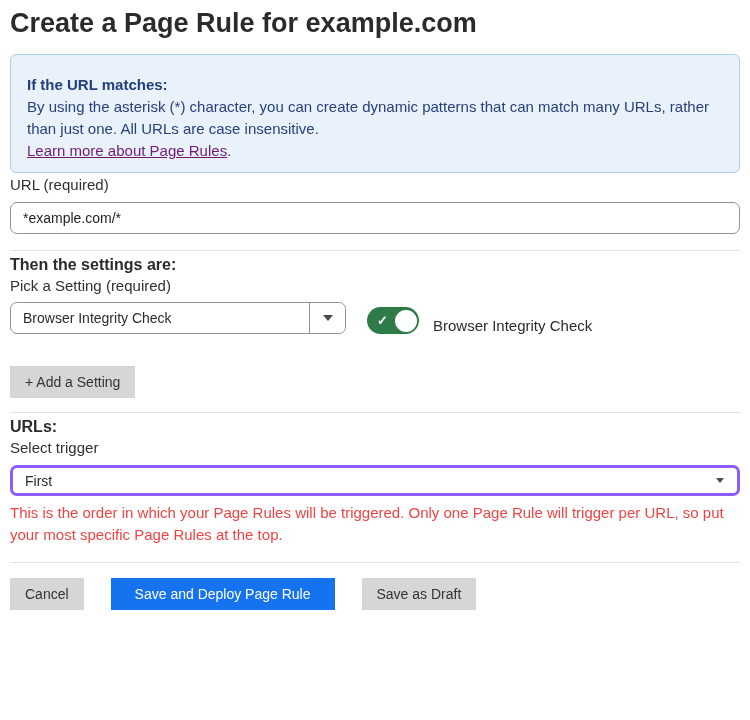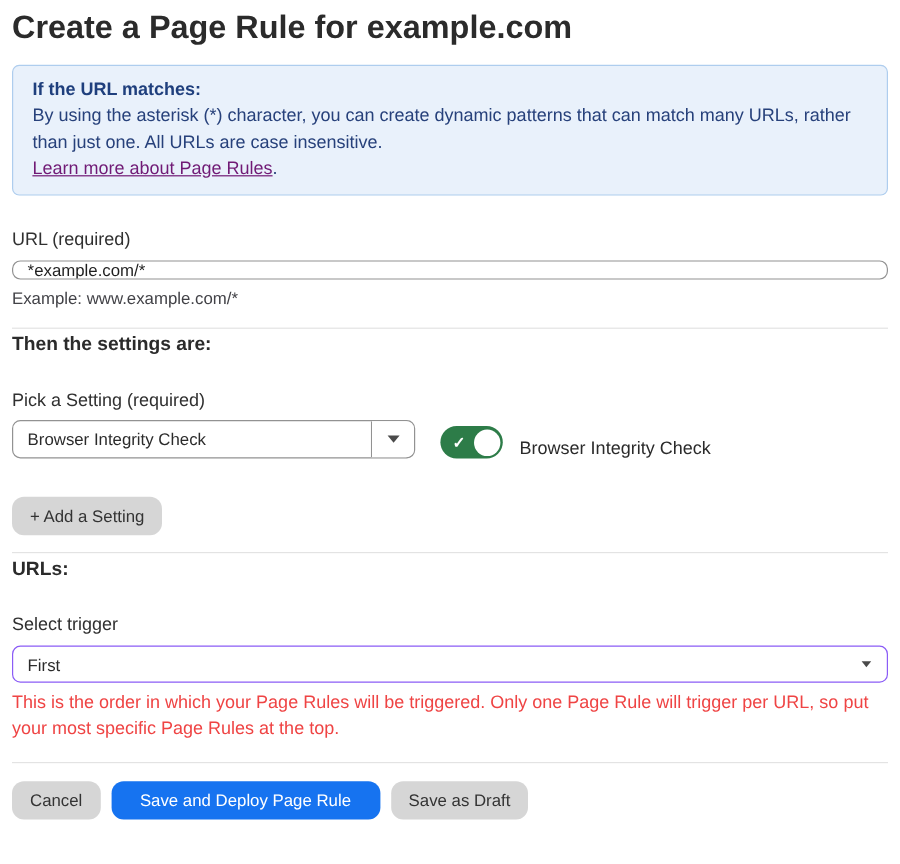--- a/index.html
+++ b/index.html
@@ -17,36 +17,36 @@
     margin: 0; padding-top: 11px;
     font-size: 27px; line-height: 24px; font-weight: bold;
     color: #2b2b2b;
   }
 
   .info-box {
     margin-top: 19px;
     background: #e9f1fb;
     border: 1px solid #aecdee;
     border-radius: 6px;
-    padding: 9px 16px 10px 16px;
+    padding: 19px 16px 10px 16px;
     font-size: 15px; line-height: 22px;
     color: #27417b;
   }
   .info-box .info-heading { font-weight: bold; color: #1f3f7d; }
   .info-box a.info-link { color: #701a75; text-decoration: underline; cursor: pointer; }
 
   .field-label {
-    margin-top: 28px;
+    margin-top: 3px;
     font-size: 15px; line-height: 18px; color: #303030;
   }
 
   .url-input {
     display: block;
     margin-top: 8px;
-    width: 100%; height: 16px;
+    width: 100%; height: 32px;
     border: 1px solid #929292; border-radius: 7px;
     padding: 0 12px;
     font-family: "Liberation Sans", sans-serif;
     font-size: 14px; color: #1f1f1f;
     background: #fff;
     outline: none;
   }
 
   .example-text {
     margin-top: 7px;
@@ -111,71 +111,70 @@
     width: 22px; height: 22px;
     background: #ffffff; border-radius: 50%;
   }
   .toggle-label {
     margin-left: 14px;
     font-size: 15px; color: #2b2b2b;
   }
 
   .btn {
     display: inline-flex; align-items: center; justify-content: center;
-    height: 32px; border: none; border-radius: 10px;
+    height: 32px; border: none; border-radius: 0;
     font-family: "Liberation Sans", sans-serif;
     font-size: 14px; cursor: pointer; white-space: nowrap;
   }
   .btn-gray { background: #d6d6d6; color: #333333; padding: 0 15px; }
   .btn-blue { background: #1673f0; color: #ffffff; padding: 0 24px; }
 
   .add-setting-btn { margin-top: 32px; }
 
   .order-select {
     margin-top: 8px;
     width: 100%; height: 31px;
-    border: 1px solid #8b5cf6; border-radius: 7px;
+    border: 3px solid #8b5cf6; border-radius: 7px;
     background: #fff;
     display: flex; align-items: center;
     padding: 0 13px 0 12px;
     font-size: 14px; color: #2b2b2b;
     cursor: pointer;
   }
   .order-select .order-select-text { flex: 1; }
   .order-select .caret-down {
     border-left-width: 4.5px; border-right-width: 4.5px; border-top-width: 5.5px;
   }
 
   .help-text {
     margin-top: 6px;
     font-size: 15px; line-height: 22px; color: #ef4444;
     max-width: 720px;
   }
 
   .actions-row {
     margin-top: 15px;
-    display: flex; align-items: flex-end; gap: 9px;
+    display: flex; align-items: flex-end; gap: 27px;
   }
 </style>
 </head>
 <body>
 
 <div class="container">
 
   <h1 class="page-title">Create a Page Rule for example.com</h1>
 
   <div class="info-box">
     <div class="info-heading">If the URL matches:</div>
     <div class="info-body">By using the asterisk (*) character, you can create dynamic patterns that can match many URLs, rather than just one. All URLs are case insensitive.</div>
     <div><a class="info-link">Learn more about Page Rules</a><span>.</span></div>
   </div>
 
   <div class="field-label">URL (required)</div>
   <input class="url-input" type="text" value="*example.com/*" style="">
-  <div class="example-text">Example: www.example.com/*</div>
 
   <hr class="divider">
 
   <div class="section-heading">Then the settings are:</div>
 
   <div class="field-label">Pick a Setting (required)</div>
 
   <div class="setting-row">
     <div class="select-box">
       <div class="select-text">Browser Integrity Check</div>

